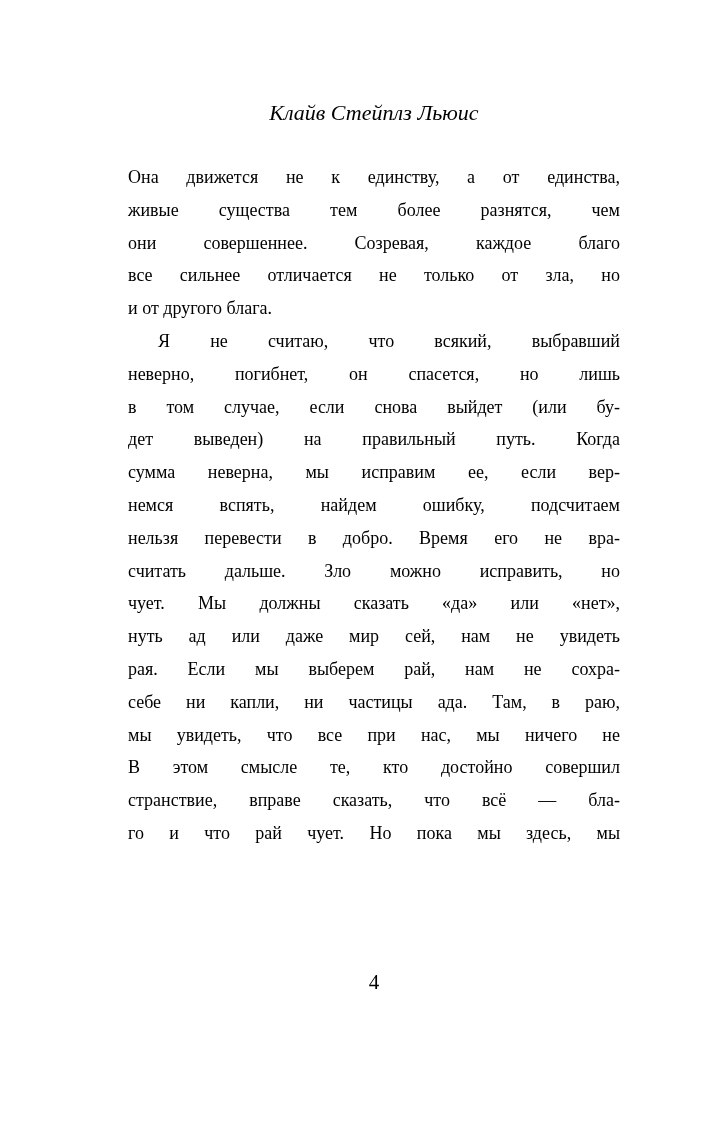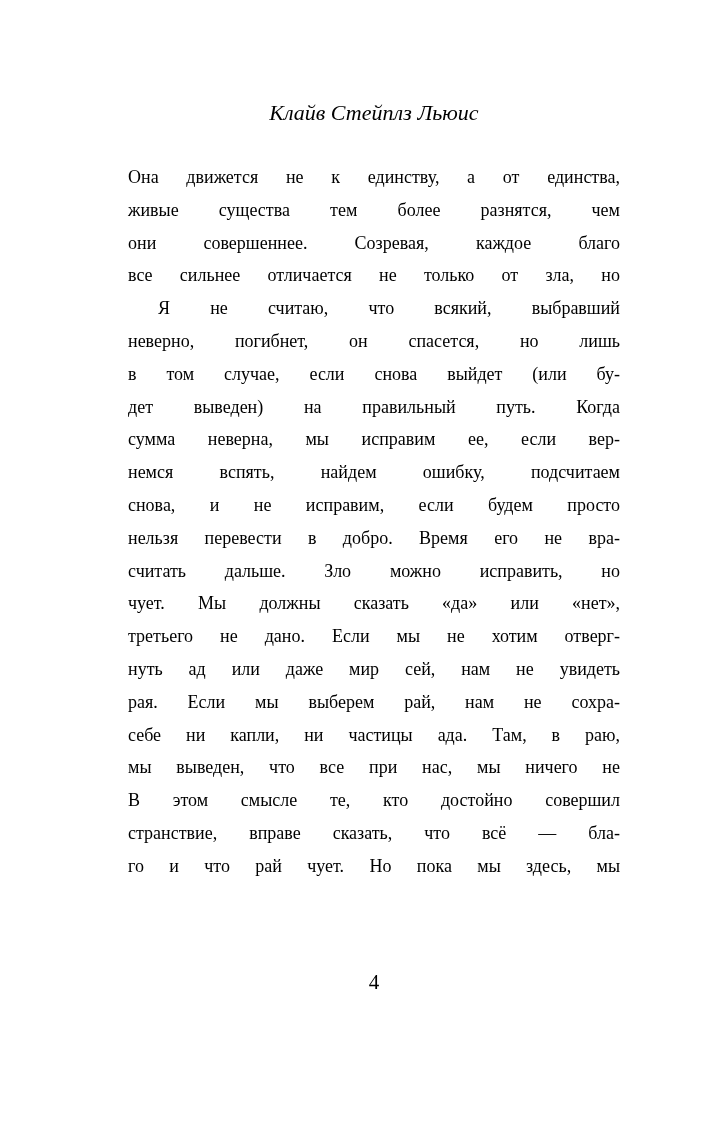--- a/index.html
+++ b/index.html
@@ -64,36 +64,35 @@
 
 <div class="page">
 
   <div class="running-header">Клайв Стейплз Льюис</div>
 
   <div class="body-text">
     <div class="line">Она движется не к единству, а от единства,</div>
     <div class="line">живые существа тем более разнятся, чем</div>
     <div class="line">они совершеннее. Созревая, каждое благо</div>
     <div class="line">все сильнее отличается не только от зла, но</div>
+    <div class="line para-end">и от другого блага.</div>
 
     <div class="line indent">Я не считаю, что всякий, выбравший</div>
     <div class="line">неверно, погибнет, он спасется, но лишь</div>
     <div class="line">в том случае, если снова выйдет (или бу-</div>
     <div class="line">дет выведен) на правильный путь. Когда</div>
     <div class="line">сумма неверна, мы исправим ее, если вер-</div>
     <div class="line">немся вспять, найдем ошибку, подсчитаем</div>
-    <div class="line">снова, и не исправим, если будем просто</div>
     <div class="line">нельзя перевести в добро. Время его не вра-</div>
     <div class="line">считать дальше. Зло можно исправить, но</div>
     <div class="line">чует. Мы должны сказать «да» или «нет»,</div>
-    <div class="line">третьего не дано. Если мы не хотим отверг-</div>
     <div class="line">нуть ад или даже мир сей, нам не увидеть</div>
     <div class="line">рая. Если мы выберем рай, нам не сохра-</div>
     <div class="line">себе ни капли, ни частицы ада. Там, в раю,</div>
-    <div class="line">мы выведен, что все при нас, мы ничего не</div>
+    <div class="line">мы увидеть, что все при нас, мы ничего не</div>
     <div class="line">В этом смысле те, кто достойно совершил</div>
     <div class="line">странствие, вправе сказать, что всё — бла-</div>
     <div class="line">го и что рай чует. Но пока мы здесь, мы</div>
   </div>
 
   <div class="page-number">4</div>
 
 </div>
 
 </body></html>

